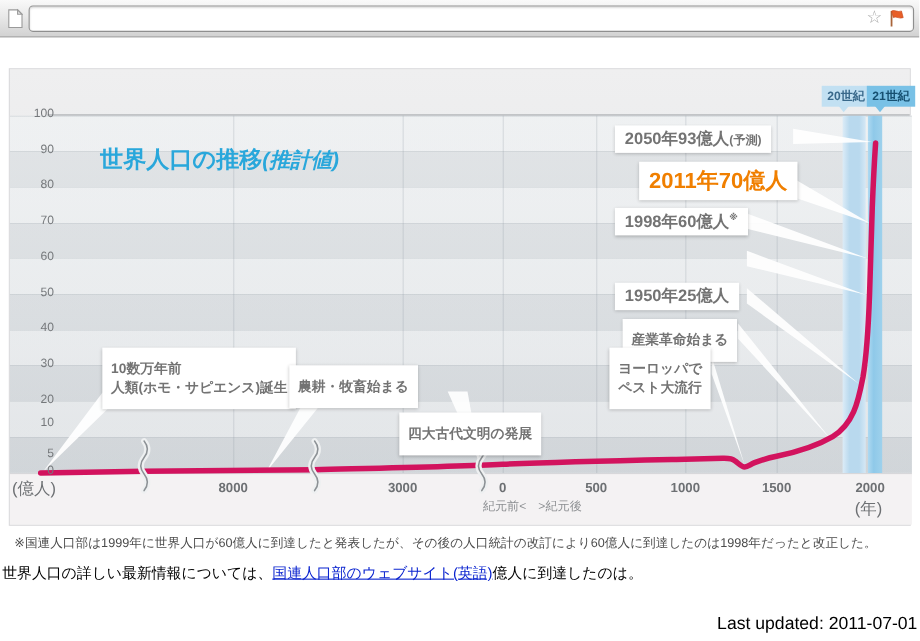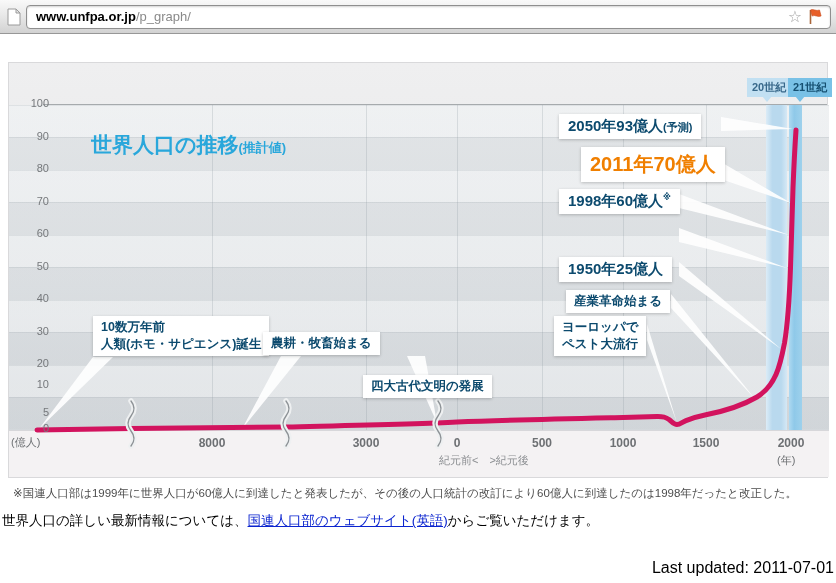--- a/index.html
+++ b/index.html
@@ -29,44 +29,44 @@
       repeating-linear-gradient(180deg, rgba(246,249,251,.45) 0 32.45px, rgba(205,213,219,.28) 32.45px 64.9px),
       linear-gradient(180deg,#e9eaeb 0%,#dfe1e3 55%,#d2d5d8 100%);}
   .gridline-v{position:absolute;top:0;bottom:0;width:1px;background:rgba(140,150,158,.25);}
   .band{position:absolute;top:0;bottom:0;}
   .band-20c{left:757px;width:21px;background:linear-gradient(90deg,#dcecf7 0%,#b9d9ee 30%,#b9d9ee 72%,#d5e8f5 100%);}
   .band-21c{left:780px;width:13px;background:linear-gradient(90deg,#aed9f1 0%,#8fc9e9 40%,#9ed1ec 100%);}
   .top-rule{position:absolute;left:34px;right:0;top:41px;height:1px;background:#a6aaad;}
   .axis-footer{position:absolute;left:0;bottom:0;width:820px;height:46px;background:#f4f2f3;border-top:1px solid #d7d7da;}
 
   .chart-title{position:absolute;left:82px;top:68px;font-size:21px;font-weight:bold;color:#29a7db;white-space:nowrap;z-index:5;}
-  .chart-title .suffix{font-size:13px;}
+  .chart-title .suffix{font-size:19px;font-style:italic;}
 
   .y-tick{position:absolute;width:40px;right:790px;text-align:right;font-size:11px;color:#75787b;z-index:5;}
   .y-tick{left:0;right:auto;}
   .x-tick{position:absolute;width:60px;text-align:center;font-size:12px;color:#6d7073;font-weight:bold;z-index:5;}
-  .unit-label{position:absolute;font-size:11px;color:#6d7073;z-index:5;white-space:nowrap;}
+  .unit-label{position:absolute;font-size:15px;color:#6d7073;z-index:5;white-space:nowrap;}
   .era-label{position:absolute;left:430px;top:390px;width:140px;font-size:11px;color:#8b8e91;z-index:5;white-space:nowrap;}
 
   .century-tab{position:absolute;top:15px;font-size:11px;font-weight:bold;padding:2px 5px;z-index:6;white-space:nowrap;}
   .tab-20c{left:738px;background:#c2e0f2;color:#38688a;}
   .tab-21c{left:779px;background:#79c1e6;color:#154f70;}
   .tab-tri{position:absolute;top:33px;width:0;height:0;border-left:5px solid transparent;border-right:5px solid transparent;z-index:6;}
   .tri-20c{left:753px;border-top:6px solid #c2e0f2;}
   .tri-21c{left:786px;border-top:6px solid #79c1e6;}
 
   .chart-svg{position:absolute;left:0;top:0;z-index:3;}
 
   .ann{position:absolute;background:#fff;box-shadow:0 1px 3px rgba(0,0,0,.22);
-       color:#0c4a6e;font-weight:bold;white-space:nowrap;z-index:4;}
+       color:#737373;font-weight:bold;white-space:nowrap;z-index:4;}
   .ann-big{font-size:15px;padding:3px 9px;}
   .ann-big .suffix{font-size:11px;}
   .ann-big sup{font-size:8px;}
   .ann-2011{font-size:20px;color:#f07f00;padding:4px 9px;}
-  .ann-small{font-size:12.5px;padding:3px 8px;line-height:1.35;}
+  .ann-small{font-size:12.5px;padding:11px 8px;line-height:1.35;}
 
   .pos-2050{left:550px;top:51px;}
   .pos-2011{left:572px;top:84px;}
   .pos-1998{left:550px;top:126px;}
   .pos-1987{left:550px;top:160px;}
   .pos-1950{left:550px;top:194px;}
   .pos-industry{left:557px;top:227px;}
   .pos-plague{left:545px;top:253px;}
   .pos-homo{left:84px;top:253px;}
   .pos-agri{left:254px;top:269px;}
@@ -84,21 +84,20 @@
 <div class="page">
 
   <div class="browser-bar">
     <span class="page-icon">
       <svg width="14" height="18" viewBox="0 0 14 18">
         <path d="M1 1 h8 l4 4 v12 h-12 z" fill="#ffffff" stroke="#9a9a9a"></path>
         <path d="M9 1 v4 h4 z" fill="#e6e6e6" stroke="#9a9a9a"></path>
       </svg>
     </span>
     <div class="url-field">
-      <span class="url-text"><span class="url-host">www.unfpa.or.jp</span><span class="url-path">/p_graph/</span></span>
       <span class="star-icon">☆</span>
       <span class="flag-icon">
         <svg width="17" height="18" viewBox="0 0 17 18">
           <path d="M4.5 2 v14" stroke="#a9653a" stroke-width="1.6"></path>
           <path d="M4.5 2 c3 -1.6 5.5 1.6 9 0 l1.6 6 c-3.5 1.6 -6 -1.6 -9 0 z" fill="#e85f28" stroke="#c84a1c" stroke-width="0.6"></path>
         </svg>
       </span>
     </div>
   </div>
 
@@ -193,17 +192,17 @@
     <div class="ann ann-big pos-1950">1950年25億人</div>
     <div class="ann ann-small pos-industry">産業革命始まる</div>
     <div class="ann ann-small pos-plague"><span>ヨーロッパで</span><br><span>ペスト大流行</span></div>
     <div class="ann ann-small pos-homo"><span>10数万年前</span><br><span>人類(ホモ・サピエンス)誕生</span></div>
     <div class="ann ann-small pos-agri">農耕・牧畜始まる</div>
     <div class="ann ann-small pos-four">四大古代文明の発展</div>
   </div>
 
   <div class="note-text">※国連人口部は1999年に世界人口が60億人に到達したと発表したが、その後の人口統計の改訂により60億人に到達したのは1998年だったと改正した。</div>
 
-  <div class="info-line"><span>世界人口の詳しい最新情報については、</span><a>国連人口部のウェブサイト(英語)</a><span>からご覧いただけます。</span></div>
+  <div class="info-line"><span>世界人口の詳しい最新情報については、</span><a>国連人口部のウェブサイト(英語)</a><span>億人に到達したのは。</span></div>
 
   <div class="last-updated">Last updated: 2011-07-01</div>
 
 </div>
 
 </body></html>

